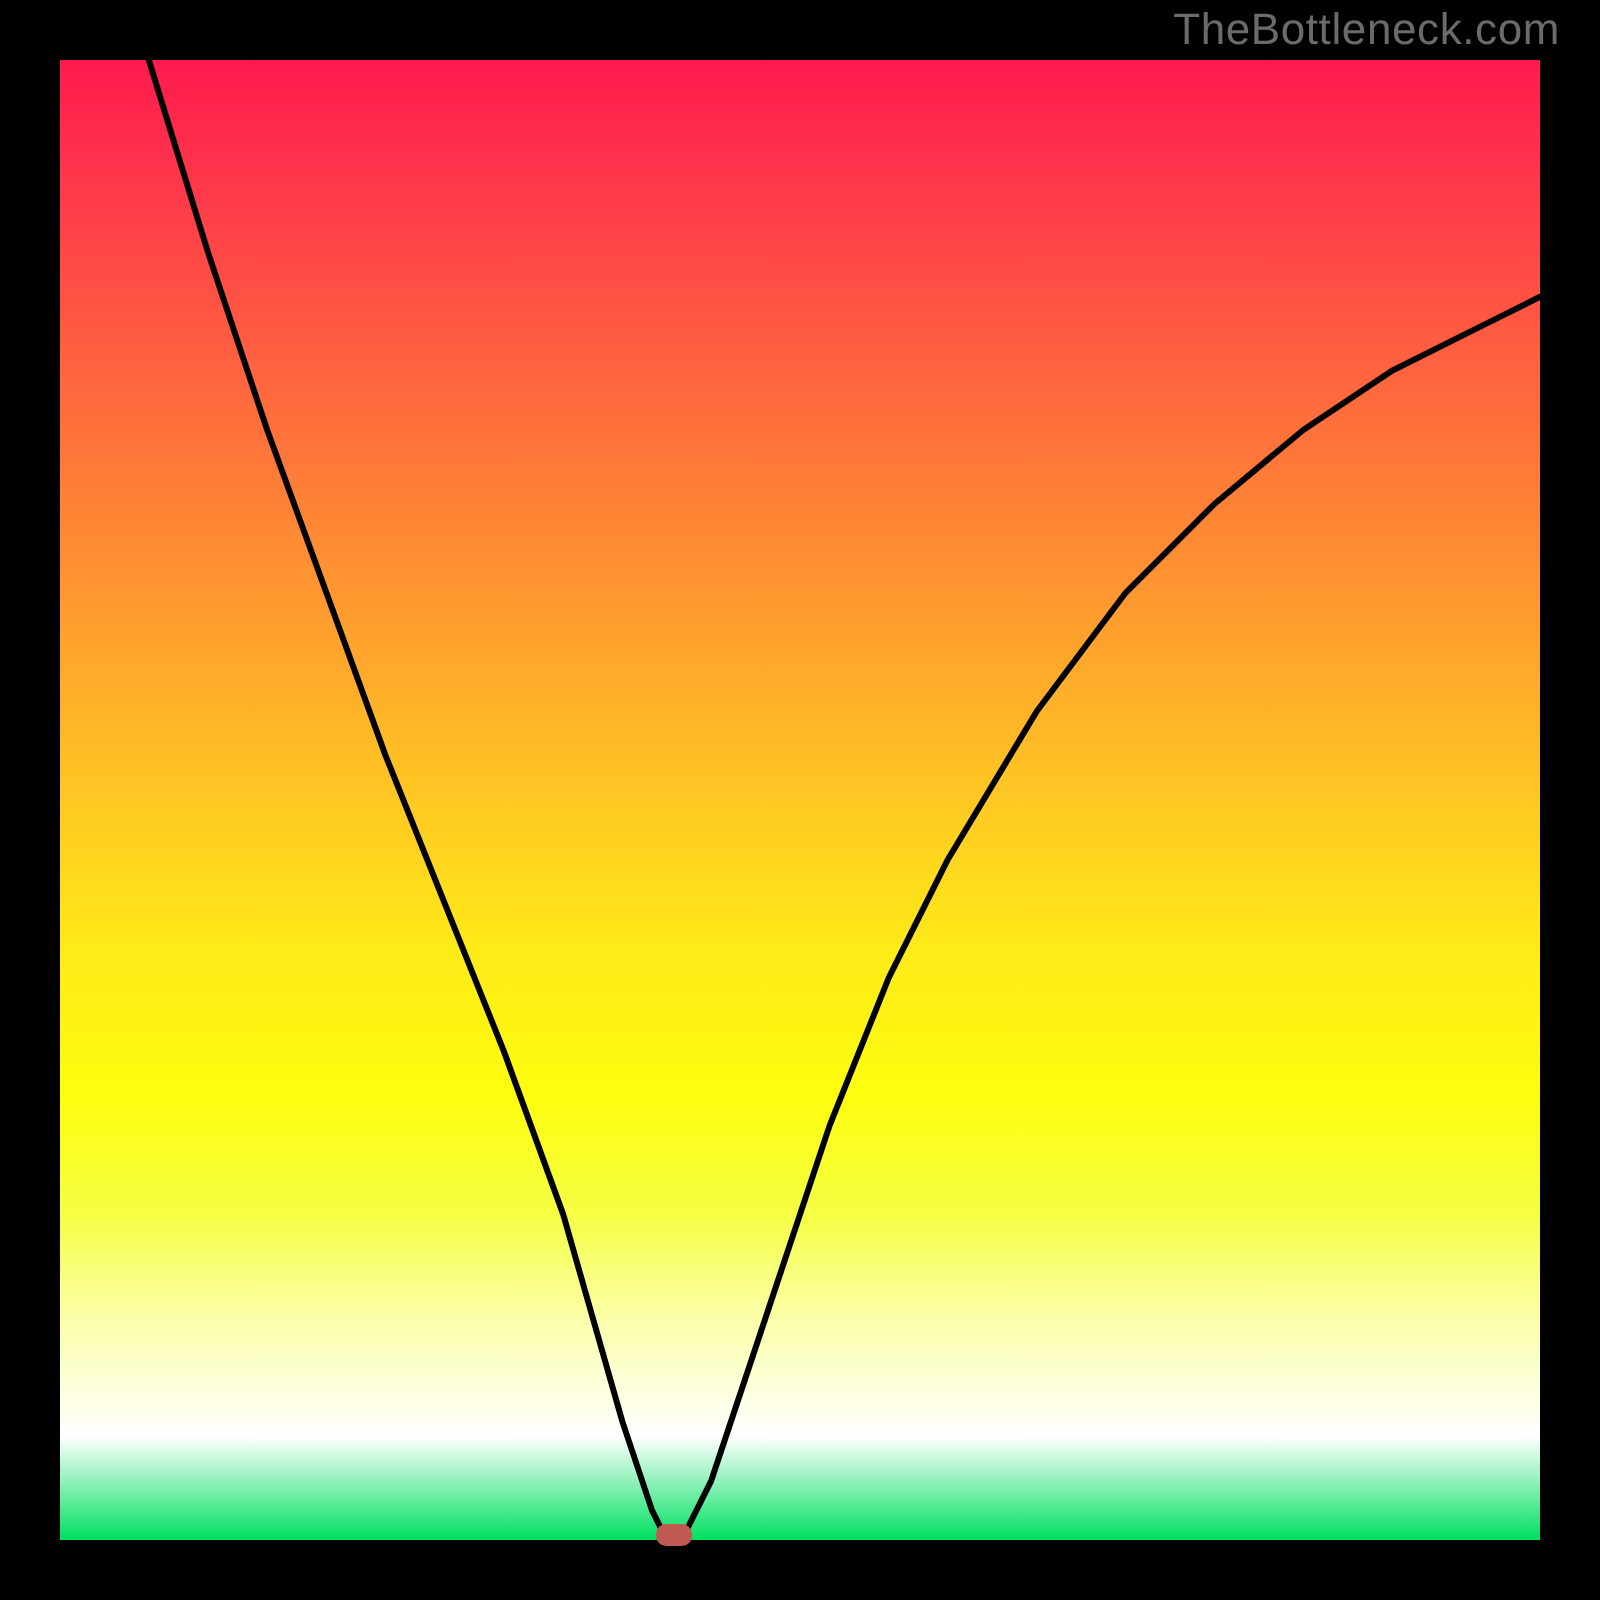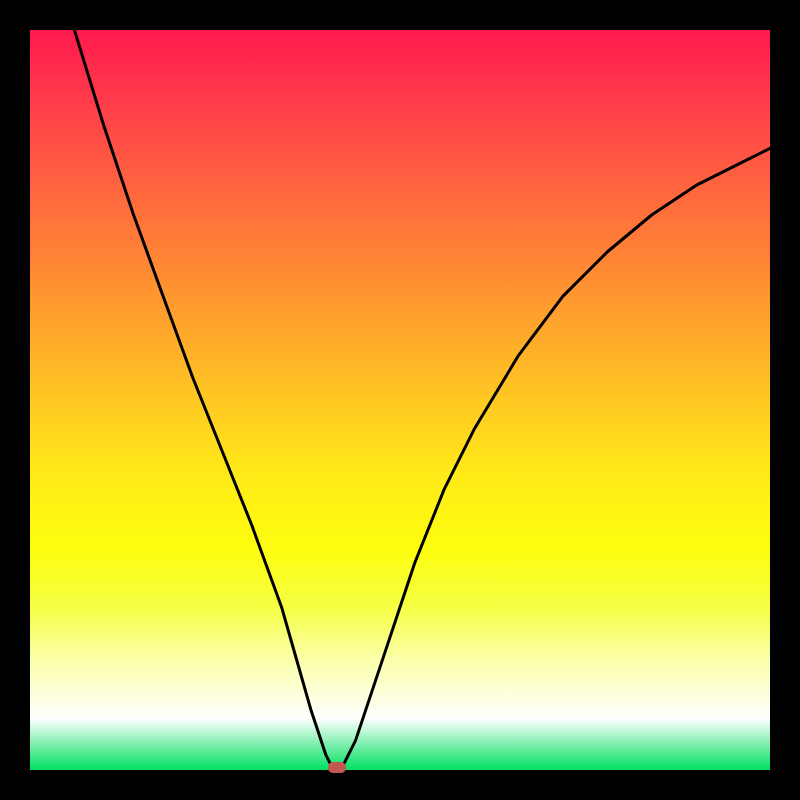--- a/index.html
+++ b/index.html
@@ -59,20 +59,21 @@
     height: 11px;
     background: #c05a50;
     border-radius: 5px;
   }
 </style>
 </head>
 <body>
 
 <div class="container">
 
+  <div class="watermark">TheBottleneck.com</div>
 
   <div class="plot-area">
     <svg class="curve" viewBox="0 0 740 740" preserveAspectRatio="none">
       <path id="curve-path" d="M 44.4 0 L 74 96.20000000000005 L 103.60000000000001 185 L 133.2 266.4 L 162.8 347.79999999999995 L 192.4 421.8 L 222 495.79999999999995 L 251.60000000000002 577.2 L 266.4 629 L 281.2 680.8 L 296 725.2 L 303.4 740 L 310.8 740 L 325.6 710.4 L 355.2 621.6 L 384.8 532.8 L 414.40000000000003 458.8 L 444 399.59999999999997 L 488.40000000000003 325.59999999999997 L 532.8 266.4 L 577.2 222 L 621.6 185 L 666 155.39999999999998 L 710.4 133.20000000000005 L 740 118.39999999999998" stroke="#000000" stroke-width="3" fill="none" stroke-linecap="round" stroke-linejoin="round"></path>
     </svg>
     <div id="marker" class="marker" style="left: 298.1px; top: 732px; background: rgb(192, 90, 80);"></div>
   </div>
 
 </div>
 

